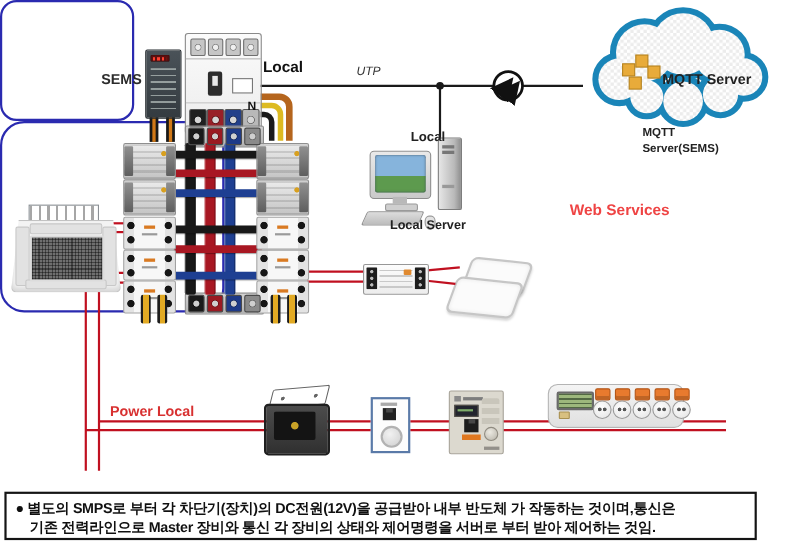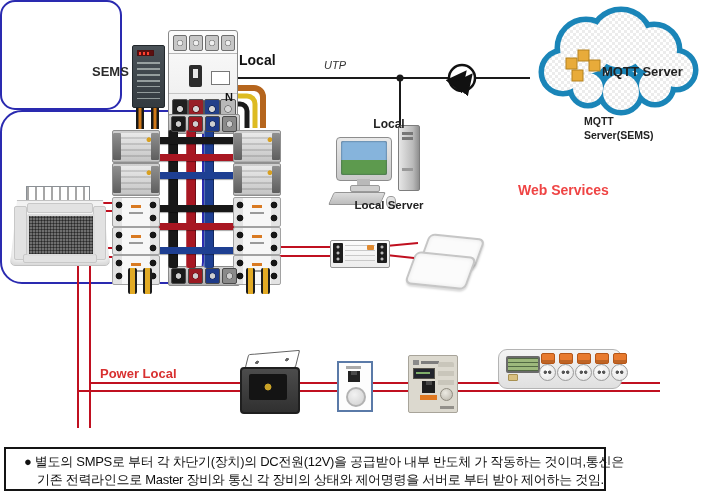--- a/index.html
+++ b/index.html
@@ -158,22 +158,22 @@
   .ps-switchrow{position:absolute;left:42px;top:3px;display:flex;gap:4px;}
   .ps-switch{width:12px;height:9px;background:var(--switch-orange,#e87a2e);border:1px solid #b45618;border-radius:2px;
         box-shadow:inset 0 -3px rgba(0,0,0,.18);}
   .ps-outletrow{position:absolute;left:40px;top:14px;display:flex;gap:1px;}
   .ps-outlet{width:15px;height:15px;border-radius:50%;border:1.5px solid #9a9a9a;
         background:radial-gradient(circle at 35% 48%,#555 1.4px,transparent 2px),
                    radial-gradient(circle at 65% 48%,#555 1.4px,transparent 2px),
                    radial-gradient(circle at 40% 35%,#fdfdfd,#e3e3e3);}
 
   
-  .note{left:4px;top:447px;width:602px;height:44px;border:2px solid #141414;z-index:3;background:#fff;
-        padding:4px 18px;box-sizing:border-box;font-size:13px;font-weight:normal;color:#101010;
+  .note{left:4px;top:447px;width:684px;height:44px;border:2px solid #141414;z-index:3;background:#fff;
+        padding:4px 8px;box-sizing:border-box;font-size:13px;font-weight:bold;color:#101010;
         letter-spacing:-0.3px;line-height:1.42;white-space:nowrap;}
   .note-l2{padding-left:13px;}
 </style>
 </head>
 <body>
 
 <div id="stage">
 
   <svg id="wires" width="725" height="495" viewBox="0 0 725 495">
     <defs>

